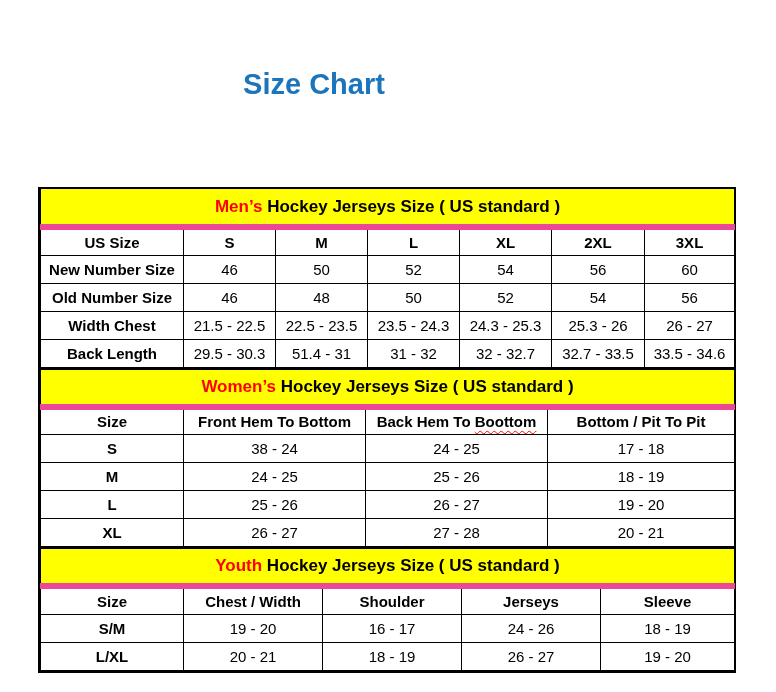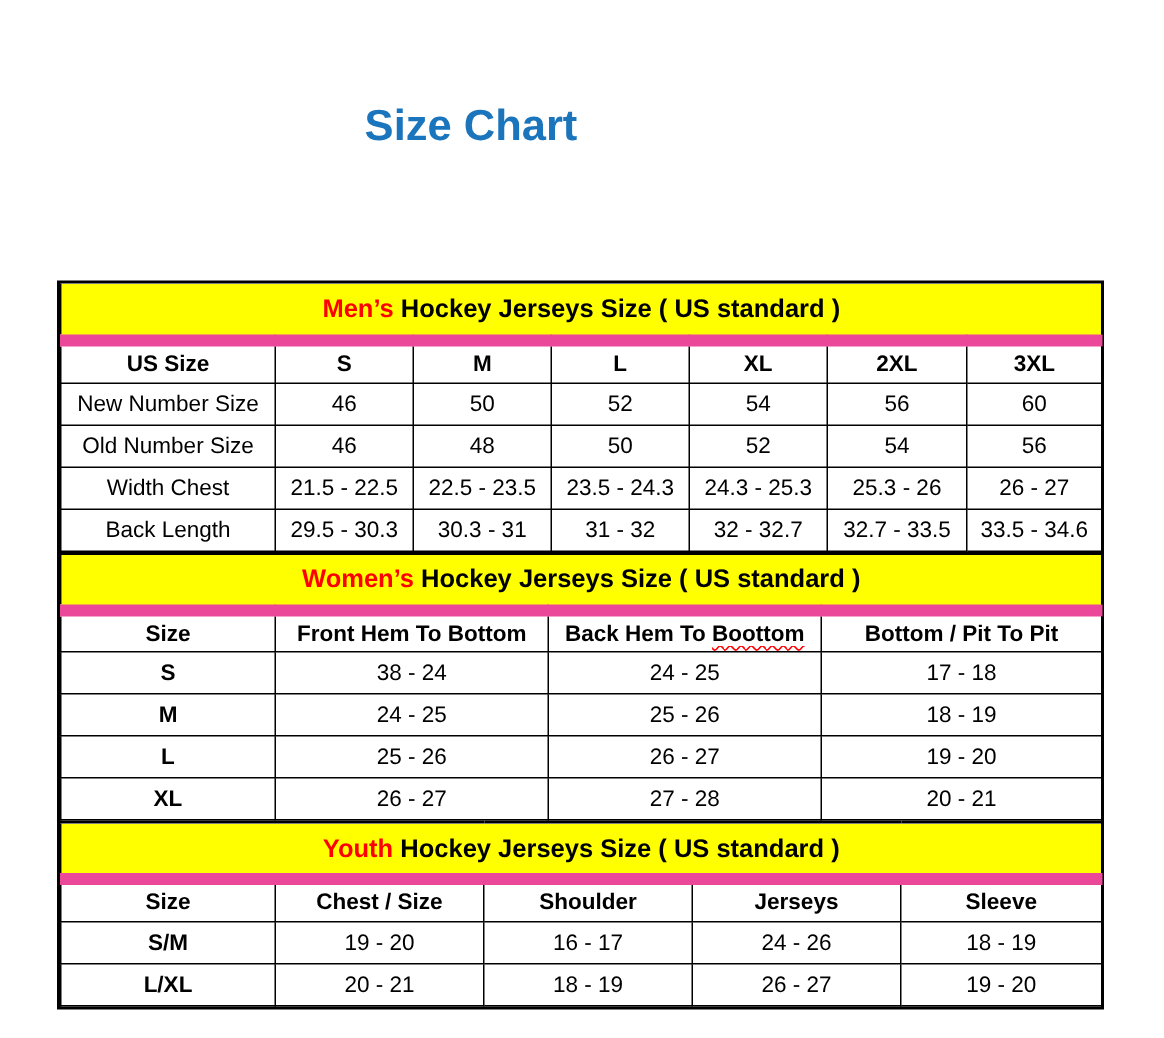--- a/index.html
+++ b/index.html
@@ -50,31 +50,31 @@
     white-space: nowrap;
     overflow: hidden;
   }
 
   tr.band-row th {
     background: #FFFF00;
     height: 38px;
     font-size: 17px;
     font-weight: bold;
     border-top: 2px solid #000000;
-    border-bottom: 8px solid #ec4899;
+    border-bottom: 6px solid #ec4899;
   }
   table.first tr.band-row th { border-top: none; }
 
   .band-highlight { color: #FF0000; font-weight: bold; }
   .band-rest { color: #000000; font-weight: bold; }
 
   th.col-header { font-weight: bold; }
   td.data-cell  { font-weight: normal; }
   td.row-label-bold { font-weight: bold; }
-  td.row-label-reg  { font-weight: normal; }
+  td.row-label-reg  { font-weight: bold; }
 
   .misspelled {
     text-decoration: underline wavy #FF0000;
     text-decoration-thickness: 1px;
     text-underline-offset: 3px;
   }
 </style>
 </head>
 <body>
 
@@ -132,21 +132,21 @@
         <td class="data-cell">21.5 - 22.5</td>
         <td class="data-cell">22.5 - 23.5</td>
         <td class="data-cell">23.5 - 24.3</td>
         <td class="data-cell">24.3 - 25.3</td>
         <td class="data-cell">25.3 - 26</td>
         <td class="data-cell">26 - 27</td>
       </tr>
       <tr>
         <td class="row-label-reg">Back Length</td>
         <td class="data-cell">29.5 - 30.3</td>
-        <td class="data-cell">30.3 - 31</td>
+        <td class="data-cell">51.4 - 31</td>
         <td class="data-cell">31 - 32</td>
         <td class="data-cell">32 - 32.7</td>
         <td class="data-cell">32.7 - 33.5</td>
         <td class="data-cell">33.5 - 34.6</td>
       </tr>
     </tbody>
       </table>
 
     <table>
       <colgroup>
@@ -203,21 +203,21 @@
           <col style="width:134px">
       </colgroup>
       <tbody>
           <tr class="band-row">
         <th colspan="5">
           <span class="band-highlight">Youth</span><span class="band-rest"> Hockey Jerseys Size ( US standard )</span>
         </th>
       </tr>
       <tr>
         <th class="col-header">Size</th>
-        <th class="col-header">Chest / Size</th>
+        <th class="col-header">Chest / Width</th>
         <th class="col-header">Shoulder</th>
         <th class="col-header">Jerseys</th>
         <th class="col-header">Sleeve</th>
       </tr>
       <tr>
         <td class="row-label-bold">S/M</td>
         <td class="data-cell">19 - 20</td>
         <td class="data-cell">16 - 17</td>
         <td class="data-cell">24 - 26</td>
         <td class="data-cell">18 - 19</td>

